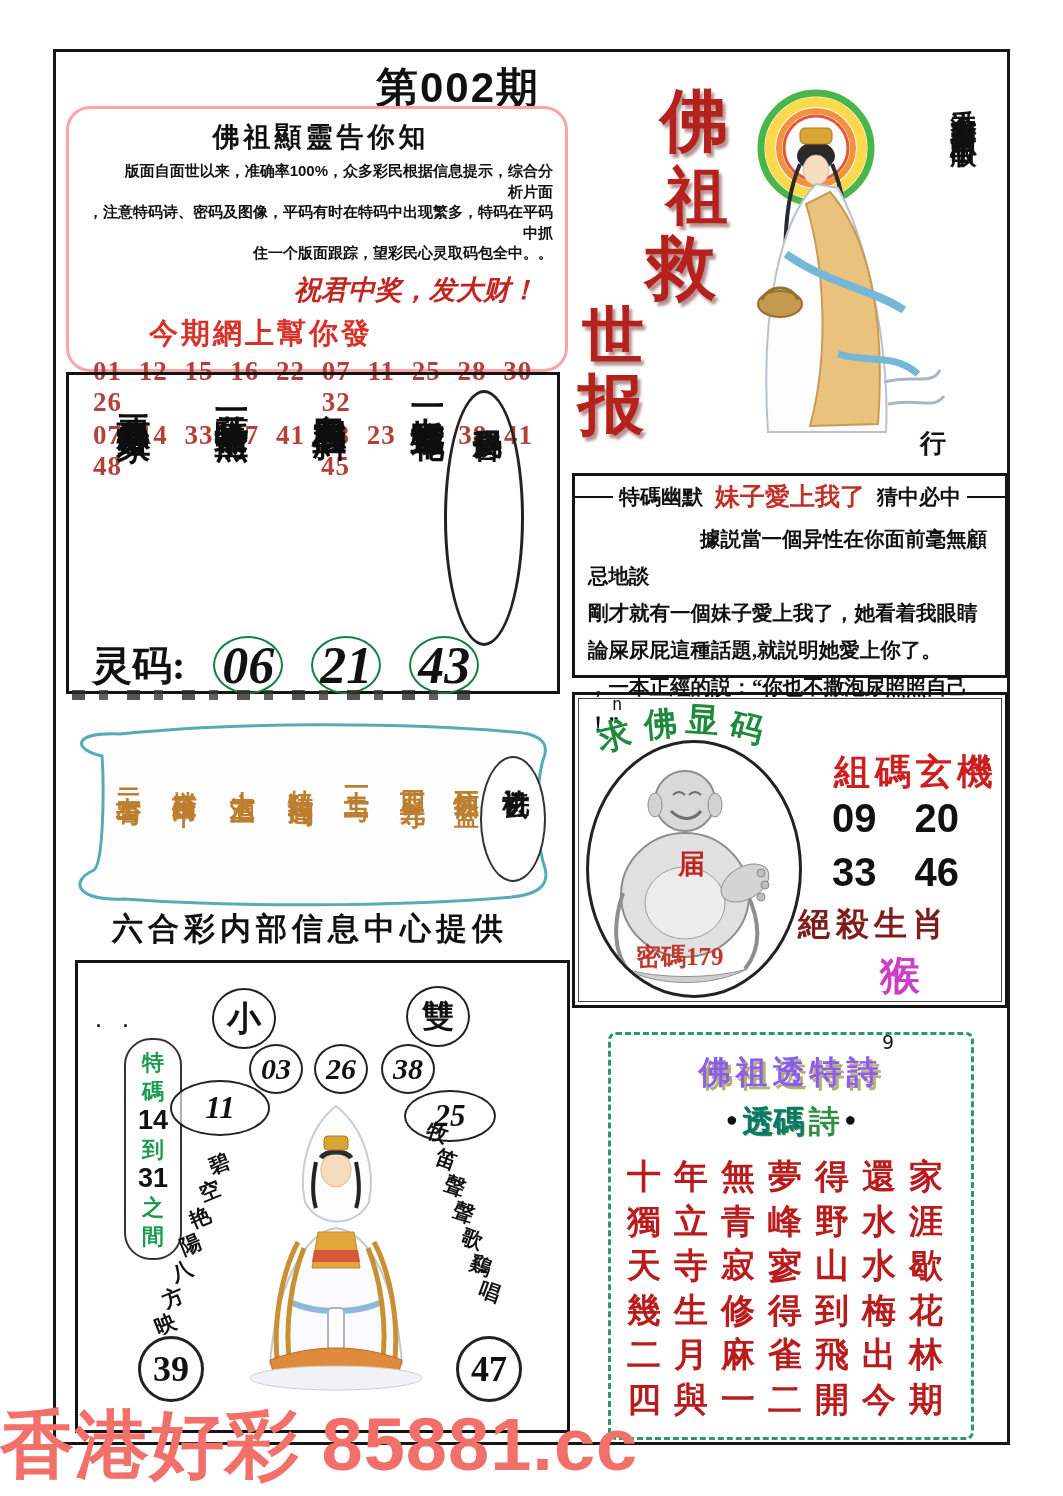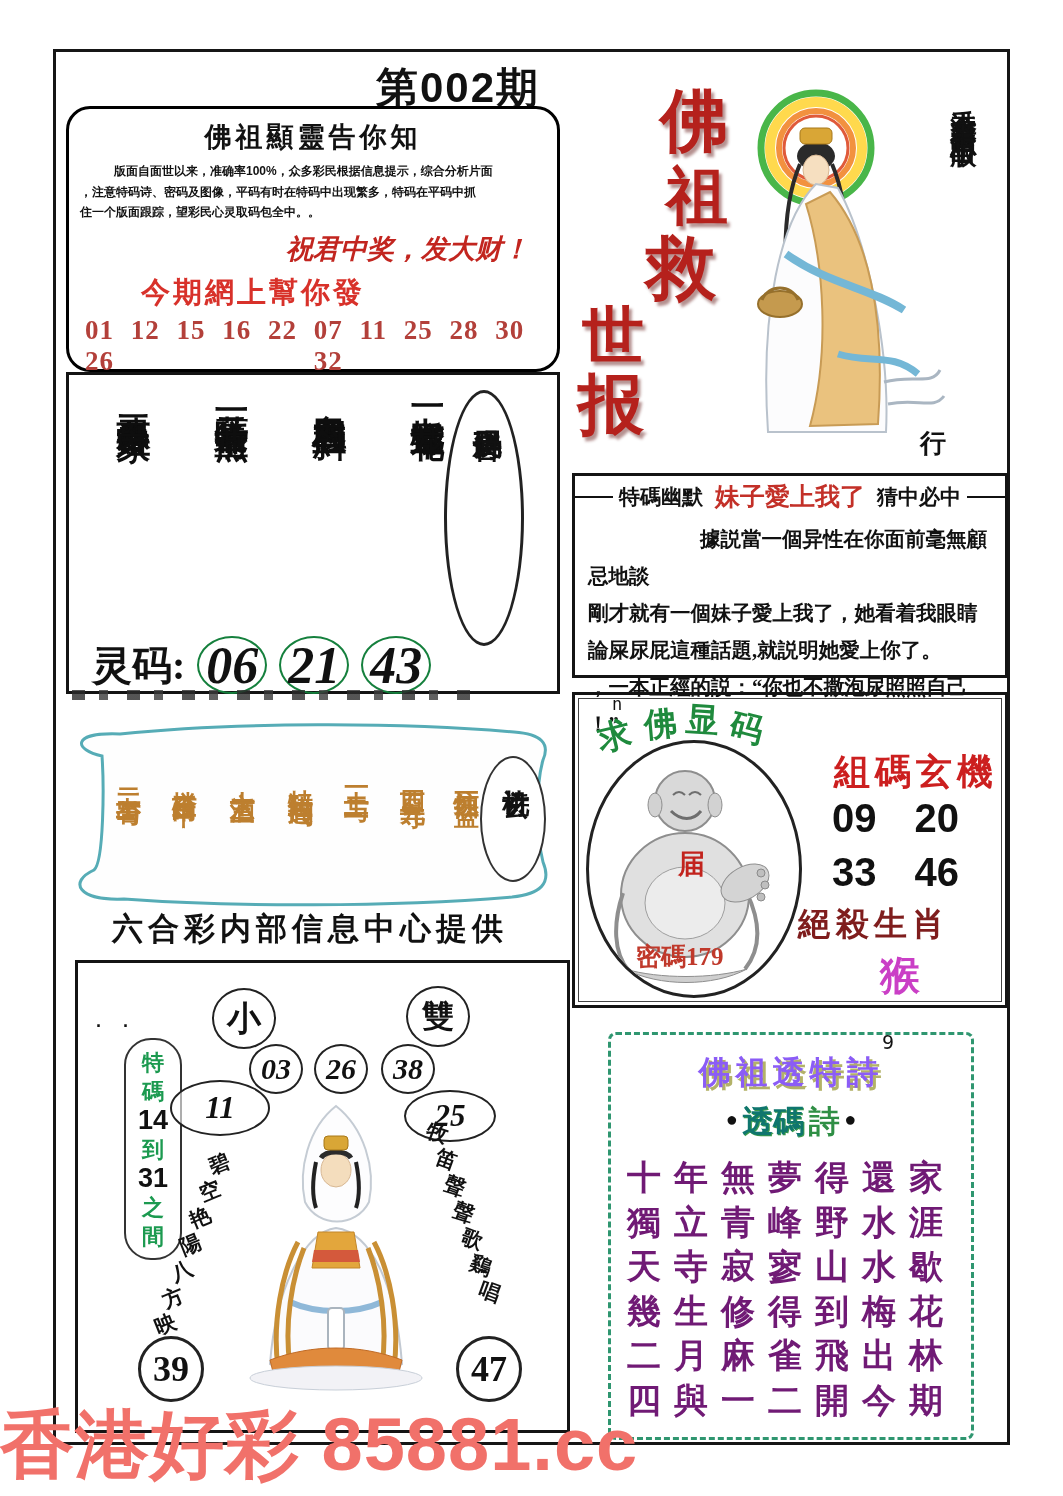--- a/index.html
+++ b/index.html
@@ -7,40 +7,40 @@
         font-family:"Liberation Sans","DejaVu Sans",sans-serif;color:#111;}
   .abs{position:absolute;}
 
   
   #frame{left:53px;top:49px;width:951px;height:1390px;border:3px solid #161616;}
 
   
   #issue{left:376px;top:60px;font-size:42px;font-weight:bold;letter-spacing:2px;}
 
   
-  #announce{left:66px;top:106px;width:488px;height:260px;border:3px solid #000000;border-radius:24px;}
+  #announce{left:66px;top:106px;width:488px;height:260px;border:3px solid #fca5a5;border-radius:24px;padding-left:8px;}
   #announce .ttl{text-align:center;margin-top:10px;font-size:27px;font-weight:bold;letter-spacing:4px;}
-  #announce .para{margin:6px 12px 0 11px;font-size:12px;font-weight:bold;line-height:20.5px;text-align:left;}
+  #announce .para{margin:6px 12px 0 11px;font-size:15px;font-weight:bold;line-height:20.5px;text-align:right;}
   #announce .para .ind{text-indent:34px;}
   #announce .wish{text-align:right;margin:8px 28px 0 0;font-size:27px;font-weight:bold;font-style:italic;
                   color:#c2251f;font-family:"Liberation Serif",serif;}
   #announce .promo{text-align:center;margin:6px 120px 0 0;font-size:29px;font-weight:bold;color:#d8312a;
                    font-family:"Liberation Serif",serif;letter-spacing:3px;}
   .numrow{display:flex;justify-content:space-between;margin:2px 16px 0 16px;color:#b3403a;
           font-size:27px;font-weight:bold;font-family:"Liberation Serif",serif;}
   .numrow span{letter-spacing:1px;word-spacing:9px;}
 
   
   #poembox{left:66px;top:372px;width:488px;height:316px;border:3px solid #141414;}
   .vcol{position:absolute;writing-mode:vertical-rl;text-orientation:upright;font-weight:bold;
         font-family:"Liberation Serif","DejaVu Serif",serif;}
   .pcol{top:388px;font-size:34px;letter-spacing:2px;color:#0e0e0e;}
   #guanyin-oval{left:444px;top:390px;width:74px;height:250px;border:3px solid #222;border-radius:50%;}
   #guanyin-oval .vcol{left:21px;top:14px;font-size:29px;letter-spacing:0px;}
-  #lingma{left:92px;top:636px;display:flex;align-items:center;gap:12px;}
+  #lingma{left:92px;top:636px;display:flex;align-items:center;gap:28px;}
   #lingma .lbl{font-size:40px;font-weight:bold;font-family:"Liberation Serif",serif;}
   #lingma .num{width:66px;height:54px;border:2px solid #15803d;border-radius:50%;display:flex;
                align-items:center;justify-content:center;font-size:52px;font-weight:bold;
                font-family:"Liberation Serif",serif;font-style:italic;}
   #fragments{left:72px;top:690px;width:400px;height:10px;opacity:.8;
      background:repeating-linear-gradient(90deg,#2a2a2a 0 13px,transparent 13px 27px,#3a3a3a 27px 36px,transparent 36px 55px);}
 
   
   #scrollwrap{left:62px;top:722px;width:496px;height:188px;}
   .scol{top:770px;font-size:25px;letter-spacing:3px;color:#bd7f2f;}
@@ -118,22 +118,22 @@
   
   #transte{left:608px;top:1032px;width:360px;height:402px;border:3px dashed #2f9670;border-radius:8px;}
   #ninemark{left:882px;top:1030px;font-size:20px;font-family:"DejaVu Sans Mono",monospace;}
   #transte .ttl{text-align:center;margin-top:16px;font-size:32px;font-weight:bold;letter-spacing:5px;
                 color:#8b5cf6;text-shadow:3px 3px 0 #b3b268;font-family:"Liberation Serif",serif;}
   #transte .sub{text-align:center;margin-top:6px;font-weight:bold;}
   #transte .sub .dot{font-size:20px;vertical-align:6px;color:#111;}
   #transte .sub .r{font-size:31px;color:#0f766e;text-shadow:1px 1px 0 #3a9a4a;font-family:"Liberation Serif",serif;}
   #transte .sub .g{font-size:31px;color:#2f8f45;font-family:"Liberation Serif",serif;}
   #transte .rows{margin:12px 0 0 16px;}
-  #transte .rows div{font-size:34px;font-weight:bold;color:#701a75;letter-spacing:13px;line-height:44.5px;
-                     font-family:Liberation Sans, sans-serif;white-space:nowrap;}
+  #transte .rows div{font-size:34px;font-weight:bold;color:#b91c1c;letter-spacing:13px;line-height:44.5px;
+                     font-family:Liberation Serif, serif;white-space:nowrap;}
 
   
   #watermark{left:0px;top:1396px;font-size:74px;font-weight:bold;color:#f1716a;letter-spacing:1px;
              white-space:nowrap;z-index:50;font-family:"Liberation Sans",sans-serif;}
 </style>
 </head>
 <body>
 
 <div id="page">
 
@@ -146,20 +146,24 @@
     <div class="para">
       <div class="ind">版面自面世以来，准确率100%，众多彩民根据信息提示，综合分析片面</div>
       <div>，注意特码诗、密码及图像，平码有时在特码中出现繁多，特码在平码中抓</div>
       <div>住一个版面跟踪，望彩民心灵取码包全中。。</div>
     </div>
     <div class="wish">祝君中奖，发大财！</div>
     <div class="promo">今期網上幫你發</div>
     <div class="numrow">
       <span>01 12 15 16 22 26</span>
       <span>07 11 25 28 30 32</span>
+    </div>
+    <div class="numrow">
+      <span>07 14 33 27 41 48</span>
+      <span>18 23 36 38 41 45</span>
     </div>
   </div>
 
   <div id="poembox" class="abs"></div>
   <div class="abs vcol pcol" style="left:110px">三八尋常百姓家</div>
   <div class="abs vcol pcol" style="left:208px">舊時一二堂前燕</div>
   <div class="abs vcol pcol" style="left:306px">烏衣巷口四五斜</div>
   <div class="abs vcol pcol" style="left:404px">一七橋邊野草花</div>
   <div id="guanyin-oval" class="abs">
     <div class="abs vcol">观音灵码诗</div>

